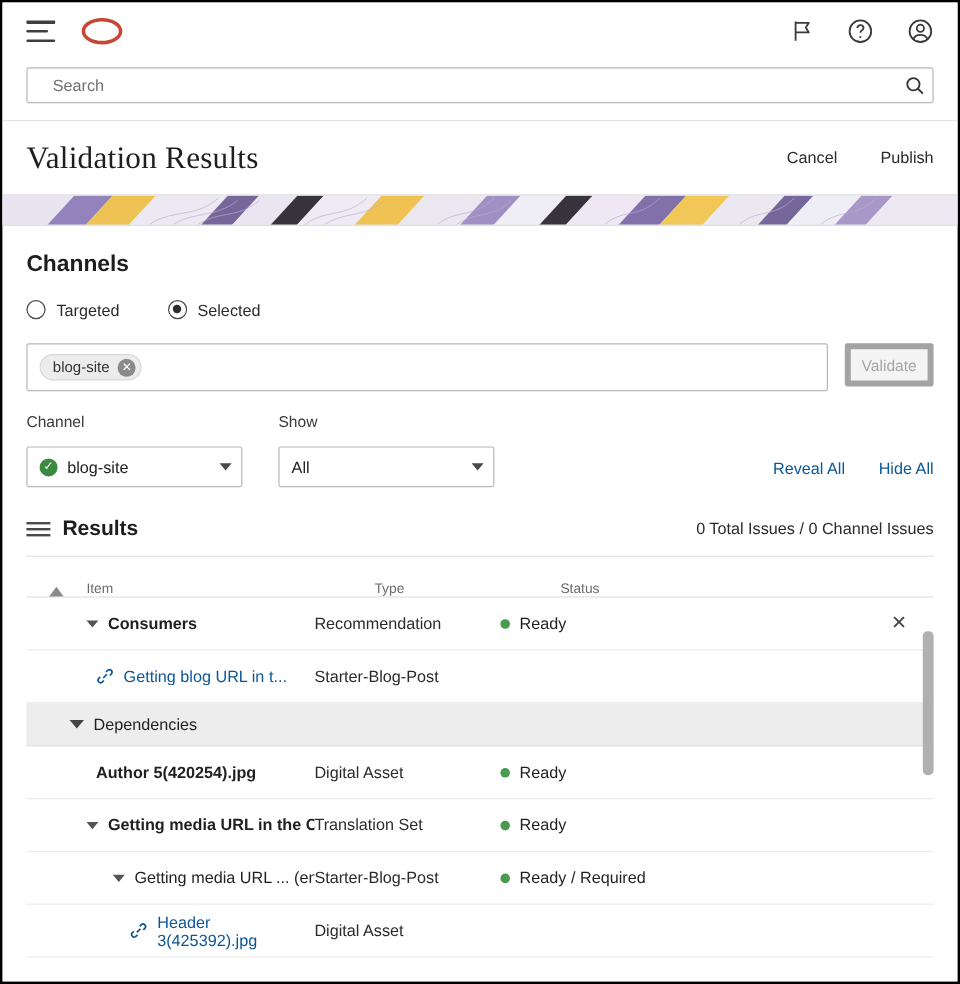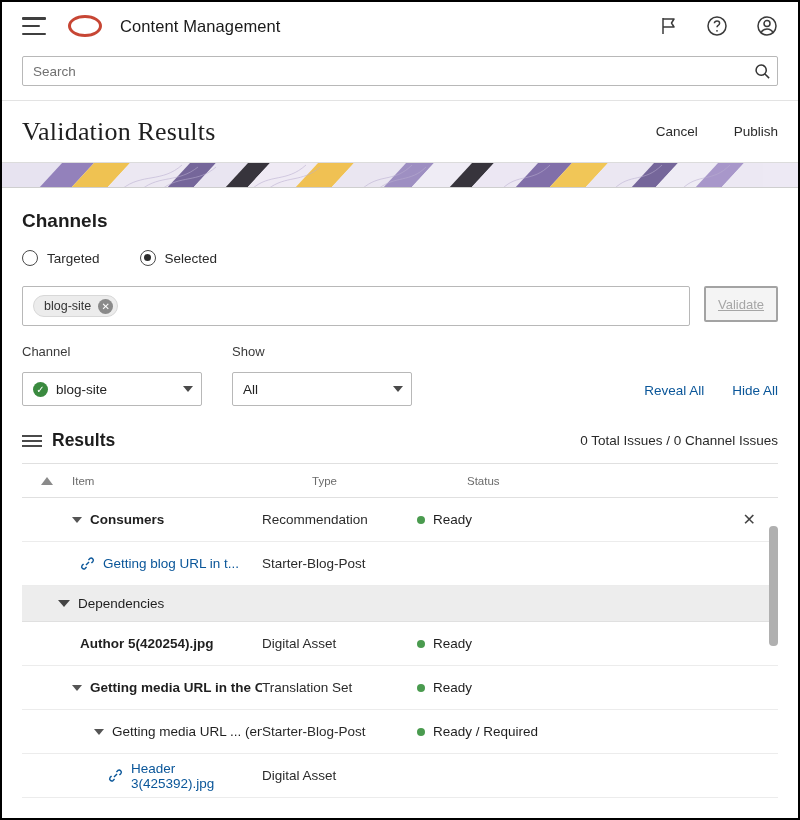--- a/index.html
+++ b/index.html
@@ -57,20 +57,21 @@
     background: #ffffff;
   }
   .searchbox {
     position: relative;
     height: 30px;
     border: 1px solid #b8b8b8;
     border-radius: 2px;
     background: #fff;
     display: flex;
     align-items: center;
+    padding-left: 11px;
   }
   .searchbox input {
     border: 0; outline: 0;
     flex: 1;
     height: 100%;
     padding: 0 10px;
     font-size: 13.5px;
     color: #333;
     font-family: "Liberation Sans", sans-serif;
     background: transparent;
@@ -176,28 +177,27 @@
     background: #8a8a8a;
     color: #fff;
     font-size: 10px;
     line-height: 15px;
     text-align: center;
     cursor: pointer;
     font-family: "Liberation Sans", sans-serif;
   }
   .btn-validate {
     width: 74px; height: 36px;
-    border: 2px solid #a3a3a3;
+    border: 5px solid #a3a3a3;
     border-radius: 2px;
     background: #f4f4f4;
     color: #a6a6a6;
     font-size: 13px;
     display: flex; align-items: center; justify-content: center;
     cursor: default;
-    text-decoration: underline;
   }
 
   
   .selects-row { display: flex; align-items: flex-end; gap: 30px; margin-bottom: 6px; }
   .field-label {
     font-size: 13px;
     color: #3a3a3a;
     margin-bottom: 13px;
   }
   .select {
@@ -244,21 +244,21 @@
   .list-icon i { height: 2px; background: #4a4a4a; display: block; }
   .results-title { font-size: 17.5px; font-weight: bold; color: #1d1d1d; }
   .rh-spacer { flex: 1; }
   .issues { font-size: 13.5px; color: #2a2a2a; }
 
   
   .table { border-top: 1px solid #e0e0e0; position: relative; }
   .thead {
     display: flex;
     height: 34px;
-    align-items: center;
+    align-items: flex-end;
     font-size: 11.5px;
     color: #6b6b6b;
     border-bottom: 1px solid #e0e0e0;
   }
   .c-sort { width: 50px; display: flex; justify-content: center; }
   .c-item { width: 240px; }
   .c-type { width: 155px; }
   .c-status { flex: 1; }
   .tri {
     width: 0; height: 0;
@@ -330,21 +330,20 @@
 
 <div id="frame">
 
   <div class="topbar">
     <div class="hamburger">
       <i></i>
         <i></i>
         <i></i>
     </div>
     <div class="brand-logo"></div>
-    <div class="app-title">Content Management</div>
     <div class="topbar-spacer"></div>
     <div class="topbar-icons">
       <span class="ticon">
         <svg width="20" height="20" viewBox="0 0 20 20" fill="none" stroke="#3a3a3a" stroke-width="1.5">
           <path d="M5 2 L5 18"></path>
           <path d="M5 3 L16 3 L13.5 7 L16 11 L5 11" stroke-linejoin="round"></path>
         </svg>
       </span>
       <span class="ticon">
         <svg width="22" height="22" viewBox="0 0 22 22" fill="none" stroke="#3a3a3a" stroke-width="1.5">

